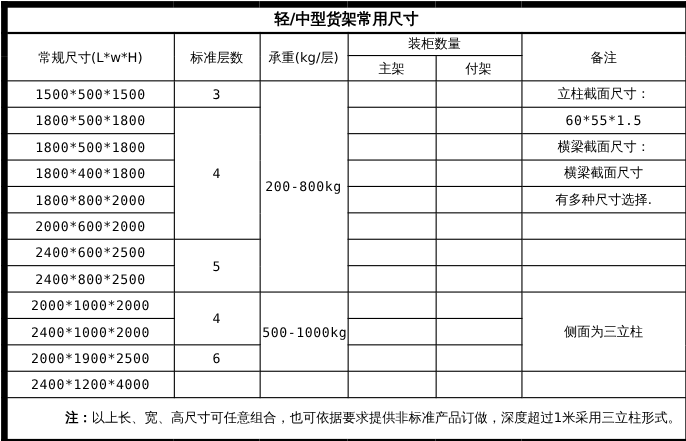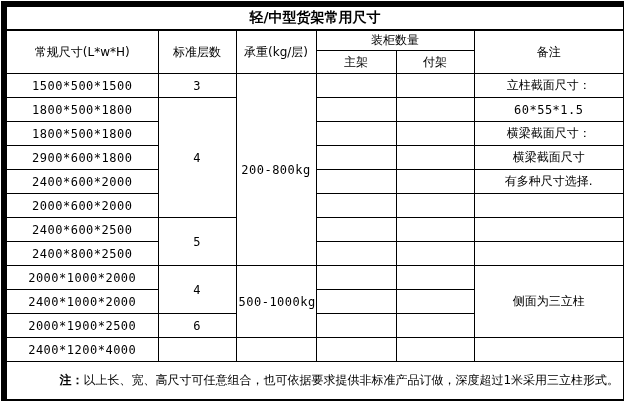--- a/index.html
+++ b/index.html
@@ -105,28 +105,28 @@
     </tr>
 
     <tr class="data-row">
       <td class="mono">1800*500*1800</td>
       <td></td>
       <td></td>
       <td>横梁截面尺寸：</td>
     </tr>
 
     <tr class="data-row">
-      <td class="mono">2900*600*1800</td>
+      <td class="mono">1800*400*1800</td>
       <td></td>
       <td></td>
       <td>横梁截面尺寸</td>
     </tr>
 
     <tr class="data-row">
-      <td class="mono">2400*600*2000</td>
+      <td class="mono">1800*800*2000</td>
       <td></td>
       <td></td>
       <td>有多种尺寸选择.</td>
     </tr>
 
     <tr class="data-row">
       <td class="mono">2000*600*2000</td>
       <td></td>
       <td></td>
       <td></td>

